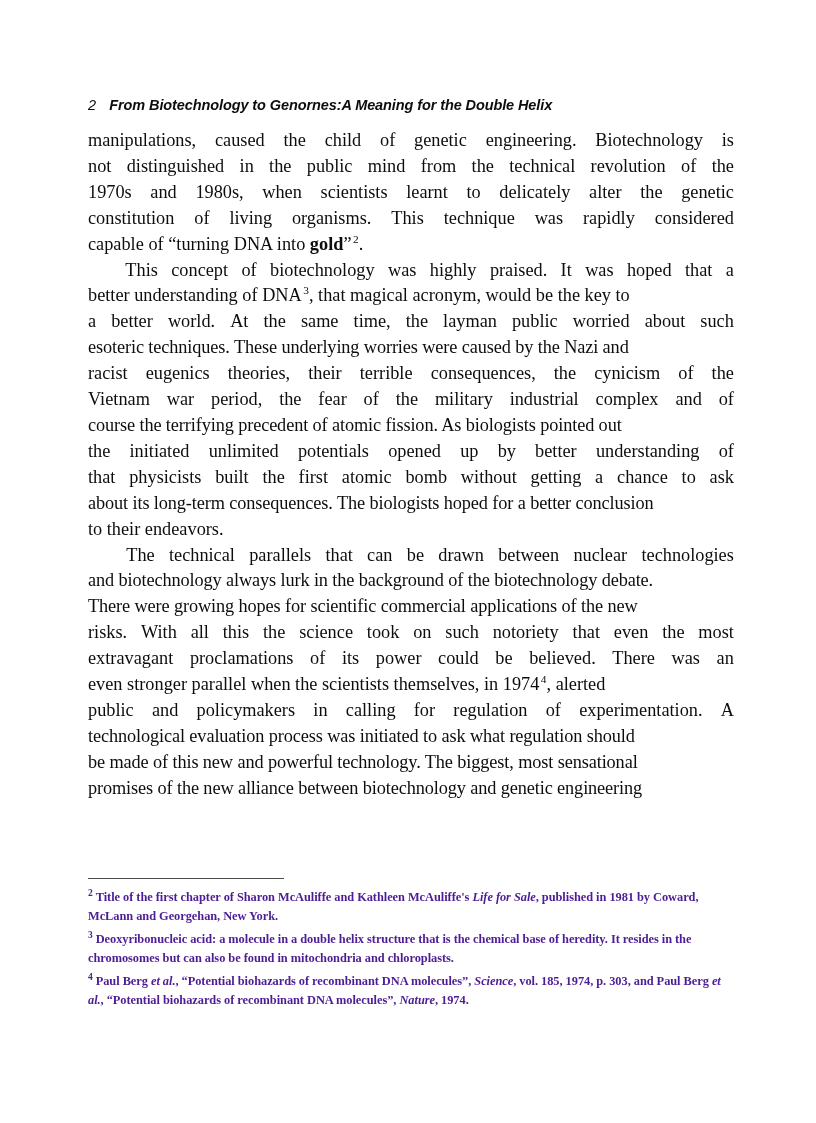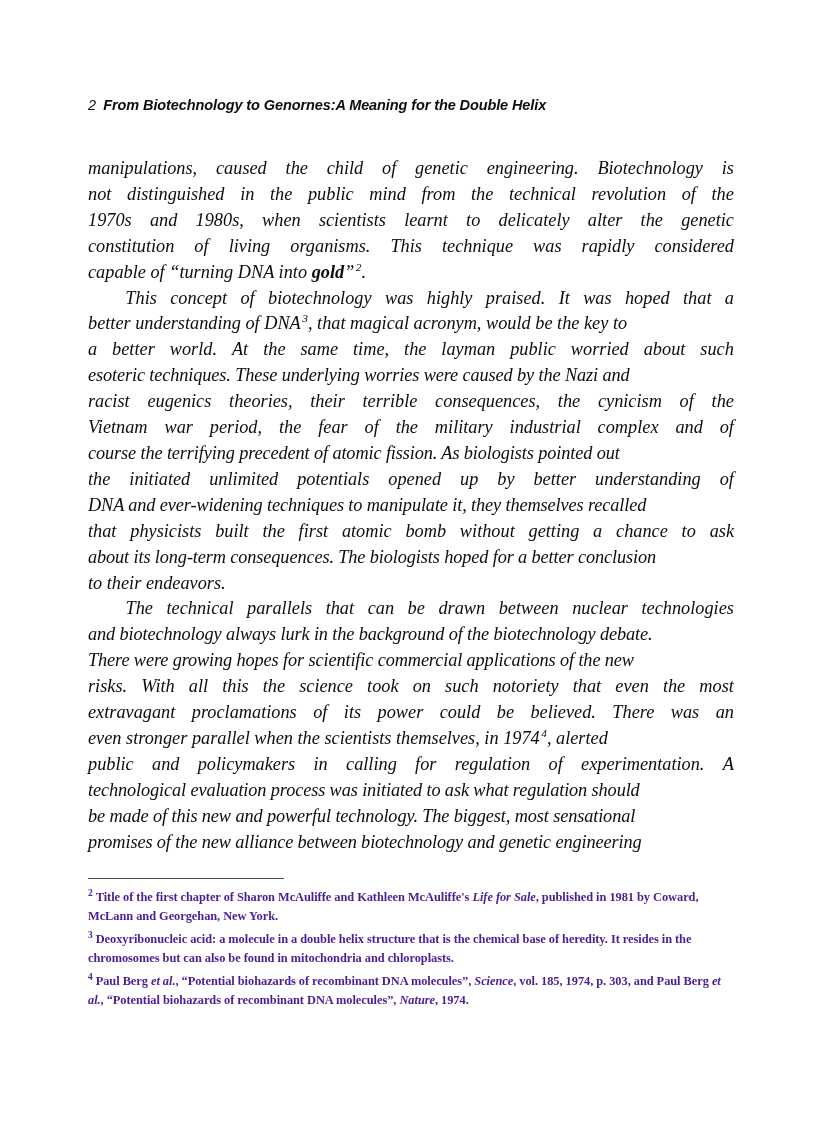--- a/index.html
+++ b/index.html
@@ -38,31 +38,30 @@
   .folio {
     font-style: italic;
     font-weight: 400;
     font-size: 14.5px;
     letter-spacing: 0.2px;
   }
   .head-title {
     font-style: italic;
     font-weight: bold;
     font-size: 14.5px;
-    margin-left: 7px;
+    margin-left: 13px;
     letter-spacing: -0.1px;
   }
 
   
   .body-block {
     position: absolute;
     left: 88px;
-    top: 156px;
+    top: 128px;
     width: 646px;
-    font-style: italic;
   }
   .para {
     margin: 0;
     font-size: 18.3px;
     line-height: 25.9px;
     text-align: justify;
     text-justify: inter-word;
     hyphens: none;
   }
   .para .line {
@@ -149,21 +148,20 @@
 
     <p class="para">
       <span class="line j"><span class="indent-lead"></span><span>This</span><span>concept</span><span>of</span><span>biotechnology</span><span>was</span><span>highly</span><span>praised.</span><span>It</span><span>was</span><span>hoped</span><span>that</span><span>a</span></span>
       <span class="line last"><span>better understanding of DNA</span><sup class="fn">3</sup><span>, that magical acronym, would be the key to</span></span>
       <span class="line j"><span>a</span><span>better</span><span>world.</span><span>At</span><span>the</span><span>same</span><span>time,</span><span>the</span><span>layman</span><span>public</span><span>worried</span><span>about</span><span>such</span></span>
       <span class="line tight">esoteric techniques. These underlying worries were caused by the Nazi and</span>
       <span class="line j"><span>racist</span><span>eugenics</span><span>theories,</span><span>their</span><span>terrible</span><span>consequences,</span><span>the</span><span>cynicism</span><span>of</span><span>the</span></span>
       <span class="line j"><span>Vietnam</span><span>war</span><span>period,</span><span>the</span><span>fear</span><span>of</span><span>the</span><span>military</span><span>industrial</span><span>complex</span><span>and</span><span>of</span></span>
       <span class="line tight">course the terrifying precedent of atomic fission. As biologists pointed out</span>
       <span class="line j"><span>the</span><span>initiated</span><span>unlimited</span><span>potentials</span><span>opened</span><span>up</span><span>by</span><span>better</span><span>understanding</span><span>of</span></span>
-      <span class="line tight">DNA and ever-widening techniques to manipulate it, they themselves recalled</span>
       <span class="line j"><span>that</span><span>physicists</span><span>built</span><span>the</span><span>first</span><span>atomic</span><span>bomb</span><span>without</span><span>getting</span><span>a</span><span>chance</span><span>to</span><span>ask</span></span>
       <span class="line tight">about its long-term consequences. The biologists hoped for a better conclusion</span>
       <span class="line last">to their endeavors.</span>
     </p>
 
     <p class="para">
       <span class="line j"><span class="indent-lead"></span><span>The</span><span>technical</span><span>parallels</span><span>that</span><span>can</span><span>be</span><span>drawn</span><span>between</span><span>nuclear</span><span>technologies</span></span>
       <span class="line tight">and biotechnology always lurk in the background of the biotechnology debate.</span>
       <span class="line tight">There were growing hopes for scientific commercial applications of the new</span>
       <span class="line j"><span>risks.</span><span>With</span><span>all</span><span>this</span><span>the</span><span>science</span><span>took</span><span>on</span><span>such</span><span>notoriety</span><span>that</span><span>even</span><span>the</span><span>most</span></span>

